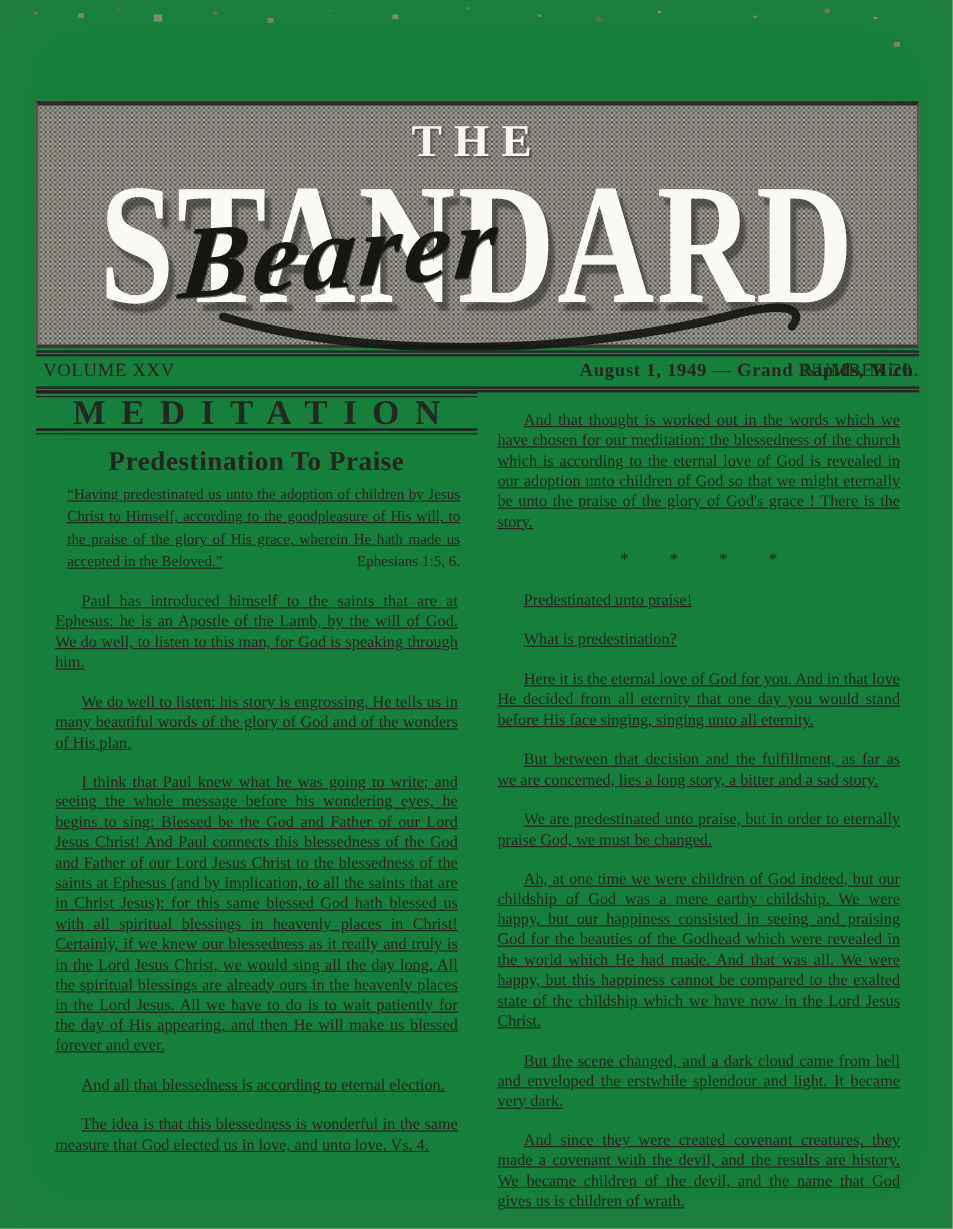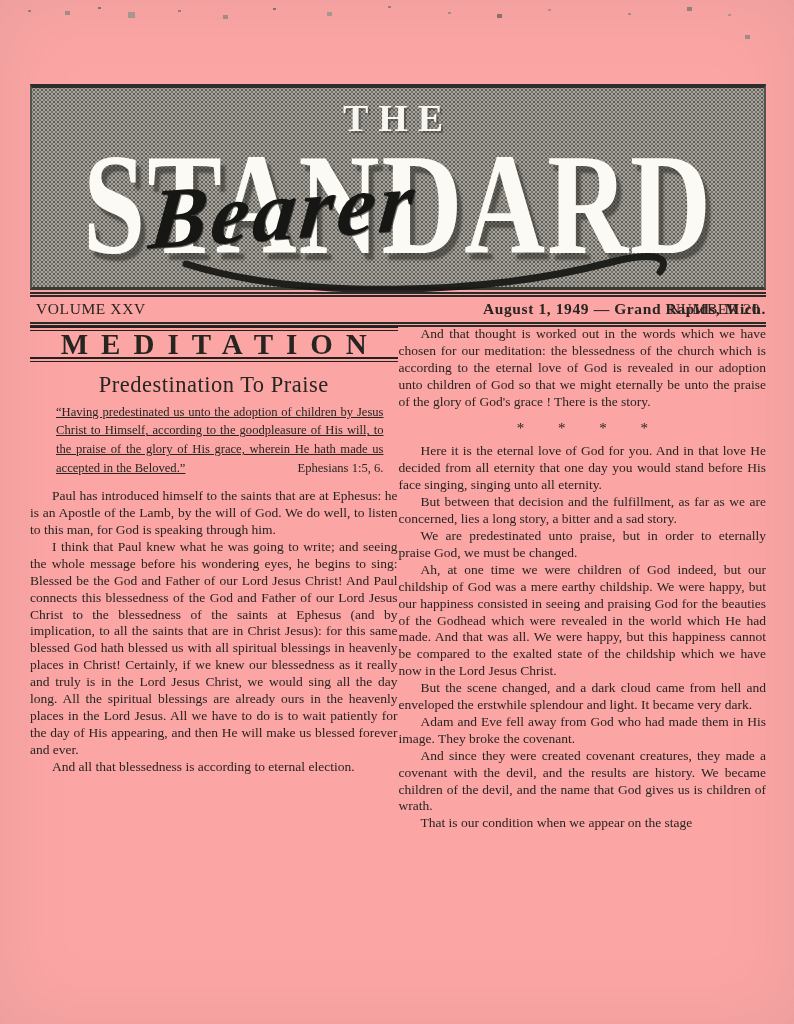--- a/index.html
+++ b/index.html
@@ -1,20 +1,20 @@
 <!DOCTYPE html>
 <html><head>
 <meta charset="utf-8">
 <style>
   html,body{margin:0;padding:0;background:#efeeea;}
   .page{
     position:relative;
     width:794px;height:1024px;
     margin:0 auto;
-    background:#fca5a5;
+    background:#15803d;
     box-shadow:inset 0 0 70px rgba(120,114,98,.14);
     overflow:hidden;
     font-family:"Liberation Serif", serif;
     color:#262520;
   }
   
   .speck-layer{
     position:absolute;top:10px;left:28px;width:3px;height:2px;background:#7b786f;
     box-shadow: 38px 2px 0 1px #8a877d, 70px -3px 0 #6a675f, 102px 4px 0 2px #95928a,
       150px 0 0 #7b786f, 196px 6px 0 1px #8a877d, 245px -2px 0 #6a675f,
@@ -79,31 +79,31 @@
   }
   .banner .center{position:absolute;left:0;width:100%;text-align:right;font-weight:bold;}
   .banner span{position:relative;}
   
   .columns{
     position:absolute;left:30px;top:326px;width:736px;
     display:flex;gap:1px;
     font-size:13.5px;line-height:16.9px;
   }
   .col{flex:1 1 0;}
-  .col p{margin:0;text-indent:22px;text-align:justify;}
+  .col p{margin:16px;text-indent:22px;text-align:justify;text-decoration:underline;}
   
   .rule{height:2px;border-top:2px solid #22211e;border-bottom:1px solid #22211e;margin:0;}
   .section-head h1{
     margin:5px 0 4px 0;
     text-align:center;font-size:29px;font-weight:bold;letter-spacing:13px;
     text-indent:13px;white-space:nowrap;
   }
   .article-title{
     margin:15px 0 9px 0;
-    text-align:center;font-size:22.5px;font-weight:normal;letter-spacing:.5px;
+    text-align:center;font-size:22.5px;font-weight:bold;letter-spacing:.5px;
   }
   .quote{
     margin:4px 14px 11px 26px;
     font-size:12.6px;line-height:18.6px;
     text-align:justify;
     text-decoration:underline;
   }
   .quote .ref{float:right;margin-left:9px;}
   
   .separator{
@@ -140,31 +140,34 @@
         <div class="rule"></div>
         <h1>MEDITATION</h1>
         <div class="rule"></div>
       </div>
       <h2 class="article-title">Predestination To Praise</h2>
       <div class="quote">
         <span>“Having predestinated us unto the adoption of children by Jesus Christ to Himself, according to the goodpleasure of His will, to the praise of the glory of His grace, wherein He hath made us accepted in the Beloved.”</span>
         <span class="ref">Ephesians 1:5, 6.</span>
       </div>
       <p>Paul has introduced himself to the saints that are at Ephesus: he is an Apostle of the Lamb, by the will of God.  We do well, to listen to this man, for God is speaking through him.</p>
+      <p>We do well to listen: his story is engrossing.  He tells us in many beautiful words of the glory of God and of the wonders of His plan.</p>
       <p>I think that Paul knew what he was going to write; and seeing the whole message before his wondering eyes, he begins to sing: Blessed be the God and Father of our Lord Jesus Christ!  And Paul connects this blessedness of the God and Father of our Lord Jesus Christ to the blessedness of the saints at Ephesus (and by implication, to all the saints that are in Christ Jesus): for this same blessed God hath blessed us with all spiritual blessings in heavenly places in Christ! Certainly, if we knew our blessedness as it really and truly is in the Lord Jesus Christ, we would sing all the day long.  All the spiritual blessings are already ours in the heavenly places in the Lord Jesus.  All we have to do is to wait patiently for the day of His appearing, and then He will make us blessed forever and ever.</p>
       <p>And all that blessedness is according to eternal election.</p>
+      <p>The idea is that this blessedness is wonderful in the same measure that God elected us in love, and unto love.  Vs. 4.</p>
     </section>
 
     <section class="col">
       <p>And that thought is worked out in the words which we have chosen for our meditation: the blessedness of the church which is according to the eternal love of God is revealed in our adoption unto children of God so that we might eternally be unto the praise of the glory of God's grace ! There is the story.</p>
       <div class="separator">* * * *</div>
+      <p>Predestinated unto praise!</p>
+      <p>What is predestination?</p>
       <p>Here it is the eternal love of God for you.  And in that love He decided from all eternity that one day you would stand before His face singing, singing unto all eternity.</p>
       <p>But between that decision and the fulfillment, as far as we are concerned, lies a long story, a bitter and a sad story.</p>
       <p>We are predestinated unto praise, but in order to eternally praise God, we must be changed.</p>
       <p>Ah, at one time we were children of God indeed, but our childship of God was a mere earthy childship. We were happy, but our happiness consisted in seeing and praising God for the beauties of the Godhead which were revealed in the world which He had made. And that was all.  We were happy, but this happiness cannot be compared to the exalted state of the childship which we have now in the Lord Jesus Christ.</p>
       <p>But the scene changed, and a dark cloud came from hell and enveloped the erstwhile splendour and light. It became very dark.</p>
-      <p>Adam and Eve fell away from God who had made them in His image.  They broke the covenant.</p>
       <p>And since they were created covenant creatures, they made a covenant with the devil, and the results are history.  We became children of the devil, and the name that God gives us is children of wrath.</p>
       <p>That is our condition when we appear on the stage</p>
     </section>
 
   </main>
 </div>
 
 </body></html>

